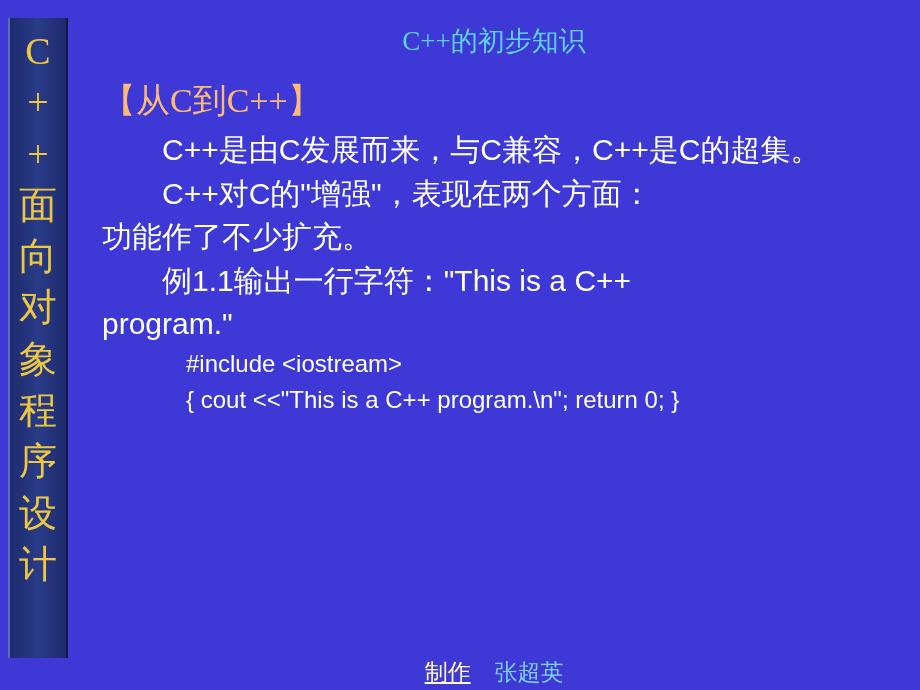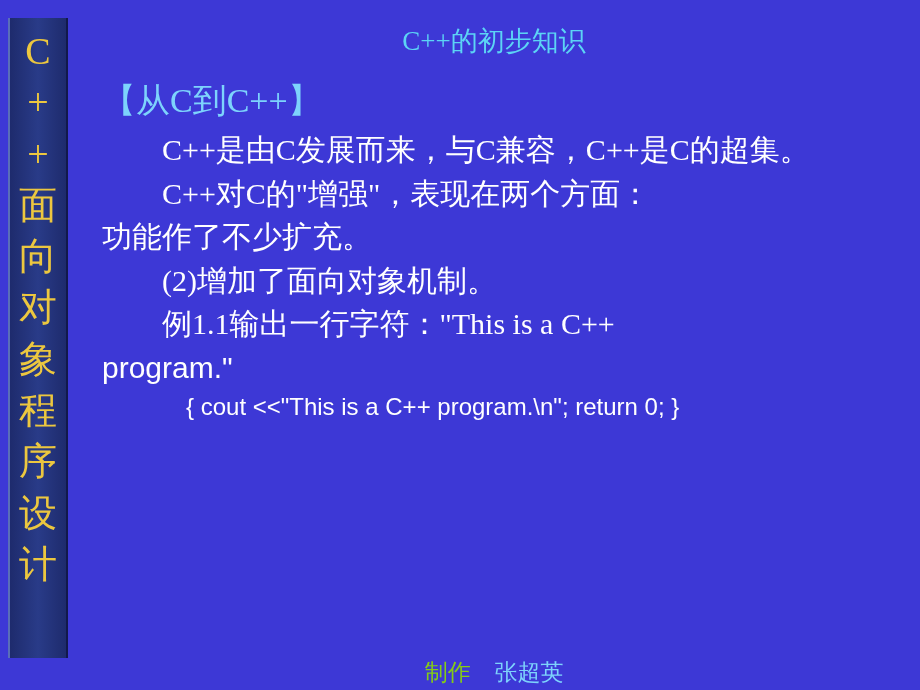--- a/index.html
+++ b/index.html
@@ -51,31 +51,31 @@
     .content {
       position: absolute;
       left: 72px;
       top: 60px;
       right: 0;
       bottom: 35px;
       color: #ffffff;
       padding: 0 10px;
     }
     .section-header {
-      color: #7dd3fc;
+      color: #fdba74;
       font-size: 34px;
       font-family: "SimSun", serif;
       margin-top: 18px;
       margin-bottom: 4px;
     }
     .body-text {
       color: #ffffff;
       font-size: 30px;
       line-height: 1.45;
-      font-family: Liberation Serif, serif;
+      font-family: Liberation Sans, sans-serif;
       text-indent: 2em;
     }
     .body-text-noindent {
       color: #ffffff;
       font-size: 30px;
       line-height: 1.45;
       font-family: "SimSun", Arial, serif;
       text-indent: 0;
     }
     .code-text {
@@ -88,21 +88,22 @@
     .footer {
       position: absolute;
       left: 68px;
       bottom: 2px;
       right: 0;
       text-align: center;
       font-size: 23px;
       font-family: "SimSun", serif;
     }
     .footer-label {
-      color: #84cc16;
+      color: #fef9c3;
+      text-decoration: underline;
     }
     .footer-name {
       color: #7dd3fc;
       margin-left: 18px;
     }
     .content-inner {
       padding-left: 20px;
     }
   </style>
 </head>
@@ -123,24 +124,24 @@
 </div>
 
 <div class="title-bar">C++的初步知识</div>
 
 <div class="content">
   <div class="content-inner">
     <div class="section-header">【从C到C++】</div>
     <div class="body-text">C++是由C发展而来，与C兼容，C++是C的超集。</div>
     <div class="body-text">C++对C的"增强"，表现在两个方面：</div>
     <div class="body-text-noindent">功能作了不少扩充。</div>
-    <div class="body-text">(2)增加了面向对象机制。</div>
 
     <div class="body-text">例1.1输出一行字符："This is a C++</div>
     <div class="body-text-noindent">program."</div>
+    <div class="code-text">#include &lt;iostream&gt;</div>
     <div class="code-text">{ cout &lt;&lt;"This is a C++ program.\n";  return 0; }</div>
   </div>
 </div>
 
 <div class="footer">
   <span class="footer-label">制作</span>
   <span class="footer-name">张超英</span>
 </div>
 
 </body></html>

